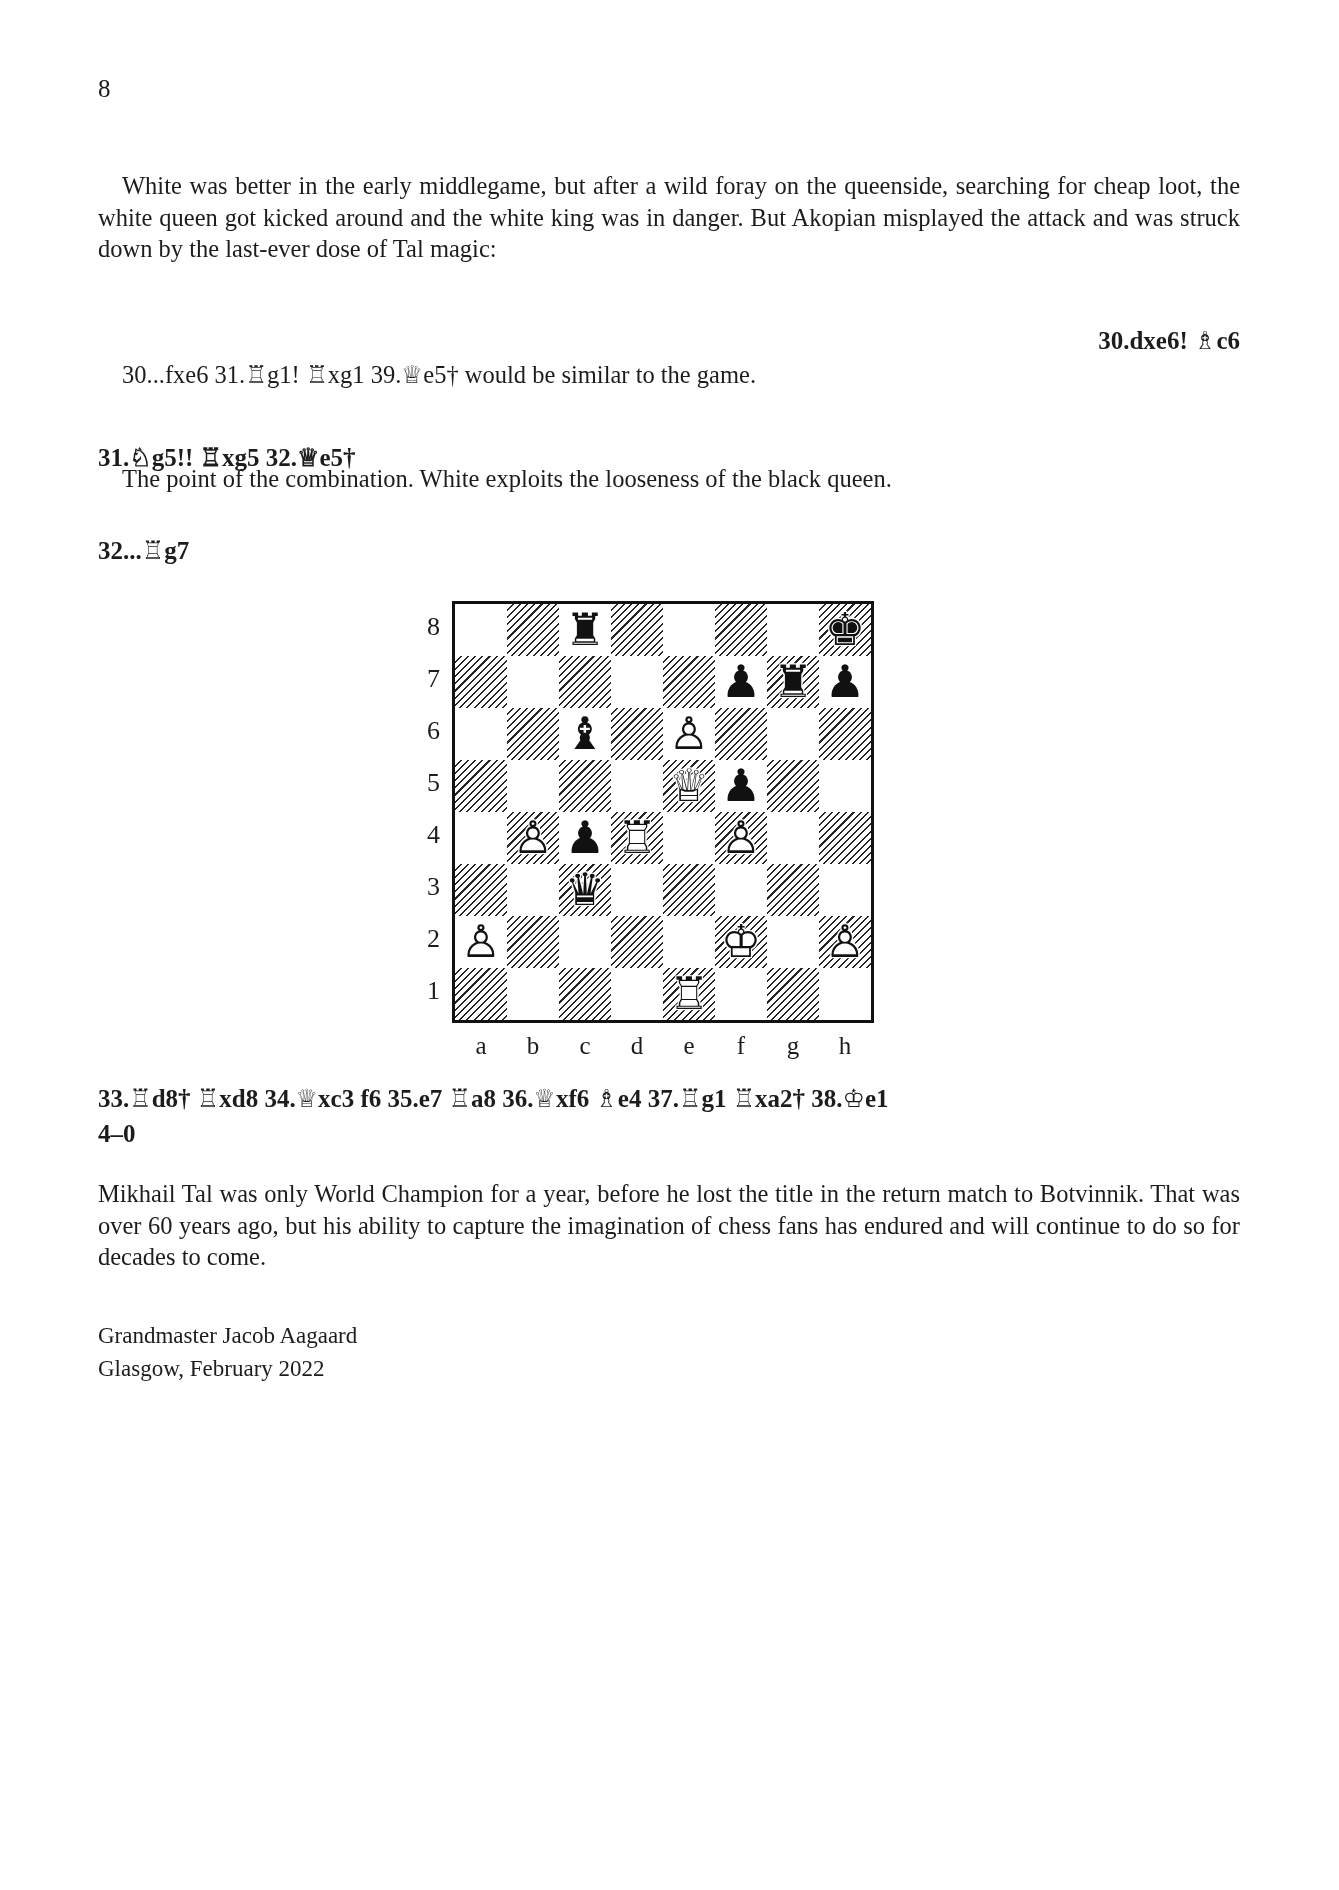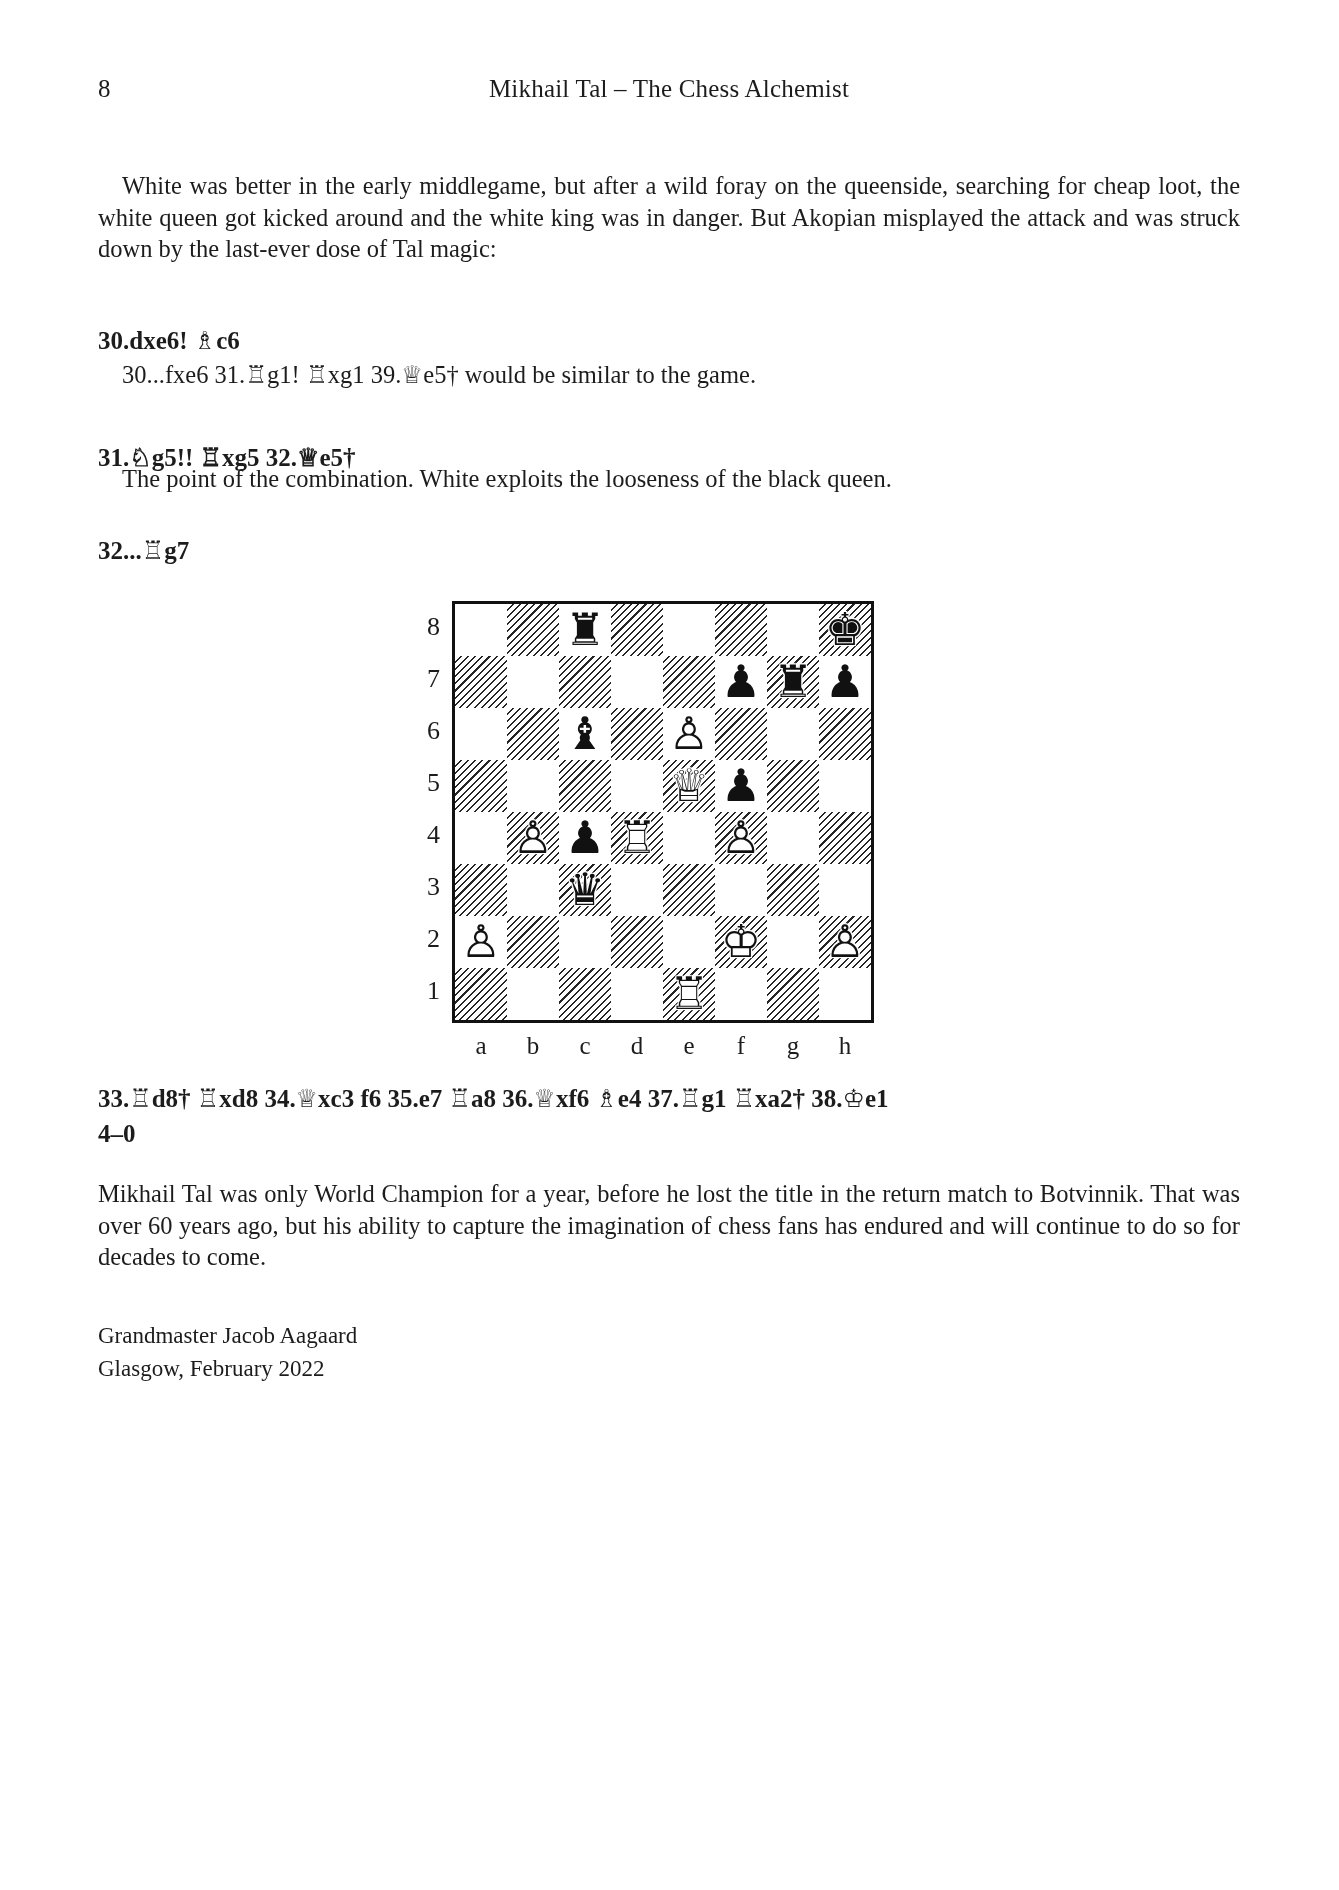--- a/index.html
+++ b/index.html
@@ -51,21 +51,21 @@
     font-weight: 700;
     font-family: "Liberation Serif", "DejaVu Sans", serif;
   }
   .note-line {
     left: 98px;
     width: 1142px;
     font-size: 24.5px;
     padding-left: 24px;
     font-family: "Liberation Serif", "DejaVu Sans", serif;
   }
-  .mv-30   { top: 326px; }
+  .mv-30   { top: 326px; text-align: right; }
   .note-30 { top: 360px; }
   .mv-31   { top: 443px; font-family: Liberation Serif, serif; }
   .note-31 { top: 465px; }
   .mv-32   { top: 536px; }
   .final-moves { top: 1084px; }
   .game-result { top: 1120px; }
 
   
   .signature {
     left: 98px; top: 1320px;
@@ -128,21 +128,20 @@
     font-size: 25px;
   }
 </style>
 </head>
 <body>
 
 <div class="page">
 
   <div class="abs page-number">8</div>
 
-  <div class="abs running-head">Mikhail Tal – The Chess Alchemist</div>
 
   <div class="abs para indent intro-para">White was better in the early middlegame, but after a wild foray on the queenside, searching for cheap loot, the white queen got kicked around and the white king was in danger. But Akopian misplayed the attack and was struck down by the last-ever dose of Tal magic:</div>
 
   <div class="abs move-line mv-30">30.dxe6! ♗c6</div>
 
   <div class="abs note-line note-30">30...fxe6 31.♖g1! ♖xg1 39.♕e5† would be similar to the game.</div>
 
   <div class="abs move-line mv-31">31.♘g5!! ♖xg5 32.♕e5†</div>
 
   <div class="abs note-line note-31">The point of the combination. White exploits the looseness of the black queen.</div>

